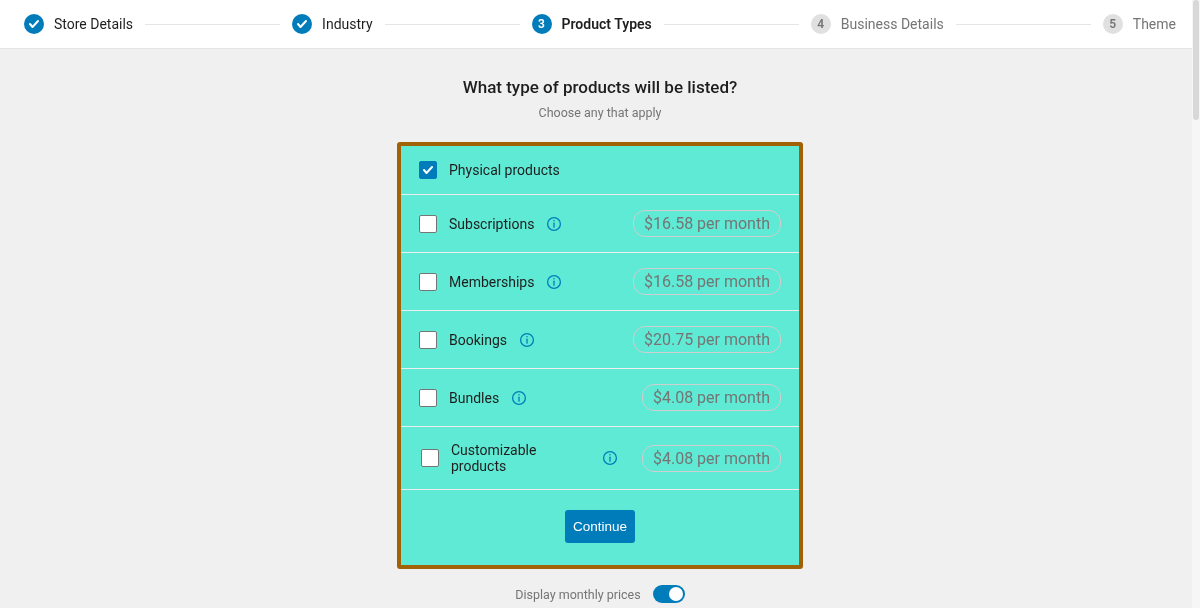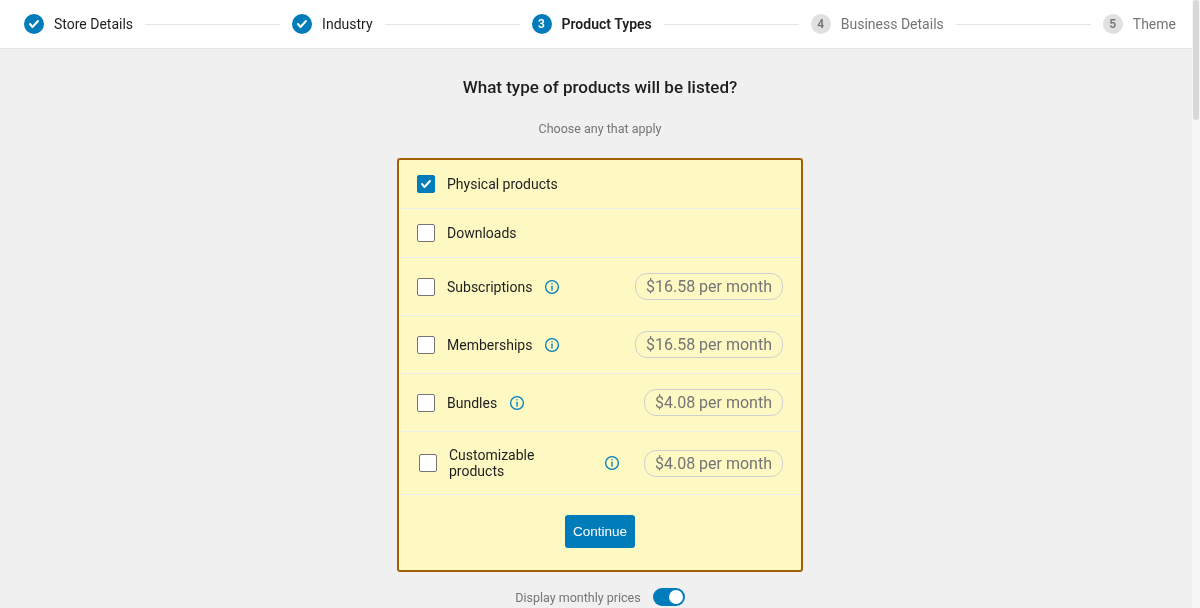--- a/index.html
+++ b/index.html
@@ -70,29 +70,29 @@
     }
     .heading {
       font-size: 17px;
       font-weight: 500;
       color: #1e1e1e;
       text-align: center;
     }
     .subheading {
       font-size: 12.5px;
       color: #757575;
-      margin-top: 24px;
+      margin-top: 8px;
       text-align: right;
     }
 
     .card {
       margin-top: 22px;
       width: 406px;
-      background: #fef9c3;
-      border: 2px solid #a16207;
+      background: #5eead4;
+      border: 4px solid #a16207;
       border-radius: 3px;
     }
     .option-row {
       display: flex;
       align-items: center;
       padding: 15px 18px;
       border-bottom: 1px solid #eeeeee;
       gap: 12px;
     }
     .checkbox {
@@ -248,26 +248,20 @@
 
     <div class="option-row">
       <span class="checkbox checked">
         <svg viewBox="0 0 24 24" fill="none" stroke="white" stroke-width="4" stroke-linecap="round" stroke-linejoin="round">
             <polyline points="4 12 9 18 20 6"></polyline>
           </svg>
       </span>
       <span class="opt-label">Physical products</span>
     </div>
 
-    <div class="option-row">
-      <span class="checkbox">
-        
-      </span>
-      <span class="opt-label">Downloads</span>
-    </div>
 
     <div class="option-row">
       <span class="checkbox">
         
       </span>
       <span class="opt-label">Subscriptions</span>
       <span class="info-icon">
         <svg viewBox="0 0 20 20" width="16" height="16" fill="none" stroke="#007cba" stroke-width="1.6">
             <circle cx="10" cy="10" r="8"></circle>
             <line x1="10" y1="9" x2="10" y2="14" stroke-linecap="round"></line>
@@ -287,20 +281,35 @@
         <svg viewBox="0 0 20 20" width="16" height="16" fill="none" stroke="#007cba" stroke-width="1.6">
             <circle cx="10" cy="10" r="8"></circle>
             <line x1="10" y1="9" x2="10" y2="14" stroke-linecap="round"></line>
             <circle cx="10" cy="6" r="0.9" fill="#007cba" stroke="none"></circle>
           </svg>
       </span>
       <span class="spacer"></span>
       <span class="price-pill">$16.58 per month</span>
     </div>
 
+    <div class="option-row">
+      <span class="checkbox">
+        
+      </span>
+      <span class="opt-label">Bookings</span>
+      <span class="info-icon">
+        <svg viewBox="0 0 20 20" width="16" height="16" fill="none" stroke="#007cba" stroke-width="1.6">
+            <circle cx="10" cy="10" r="8"></circle>
+            <line x1="10" y1="9" x2="10" y2="14" stroke-linecap="round"></line>
+            <circle cx="10" cy="6" r="0.9" fill="#007cba" stroke="none"></circle>
+          </svg>
+      </span>
+      <span class="spacer"></span>
+      <span class="price-pill">$20.75 per month</span>
+    </div>
 
     <div class="option-row">
       <span class="checkbox">
         
       </span>
       <span class="opt-label">Bundles</span>
       <span class="info-icon">
         <svg viewBox="0 0 20 20" width="16" height="16" fill="none" stroke="#007cba" stroke-width="1.6">
             <circle cx="10" cy="10" r="8"></circle>
             <line x1="10" y1="9" x2="10" y2="14" stroke-linecap="round"></line>

